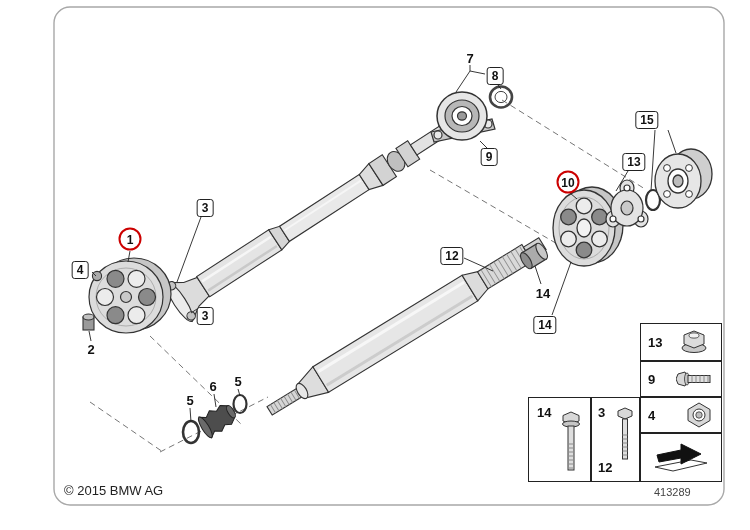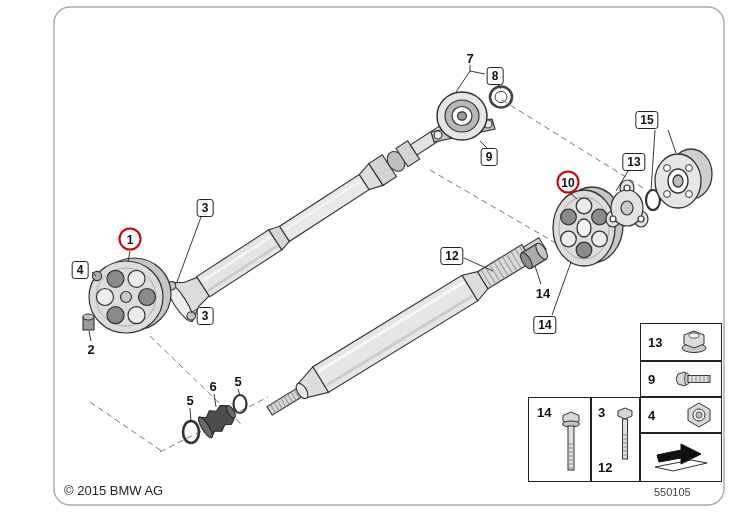--- a/index.html
+++ b/index.html
@@ -250,15 +250,15 @@
   <div class="legend-cell" style="left:640px;top:433px;width:82px;height:49px">
     <div class="arrow-center">
       <svg width="60" height="38" viewBox="0 0 60 38">
         <polygon points="4,28 40,21 56,24 22,32" fill="#ffffff" stroke="#333" stroke-width="1"></polygon>
         <polygon points="6,16 30,11 30,5 50,15 30,25 30,19 8,23" fill="#111111" stroke="#111111"></polygon>
       </svg>
     </div>
   </div>
 
   <div class="copyright" style="left:64px;top:483px">© 2015 BMW AG</div>
-  <div class="diagram-number" style="left:654px;top:486px">550105</div>
+  <div class="diagram-number" style="left:654px;top:486px">413289</div>
 
 </div>
 
 </body></html>

